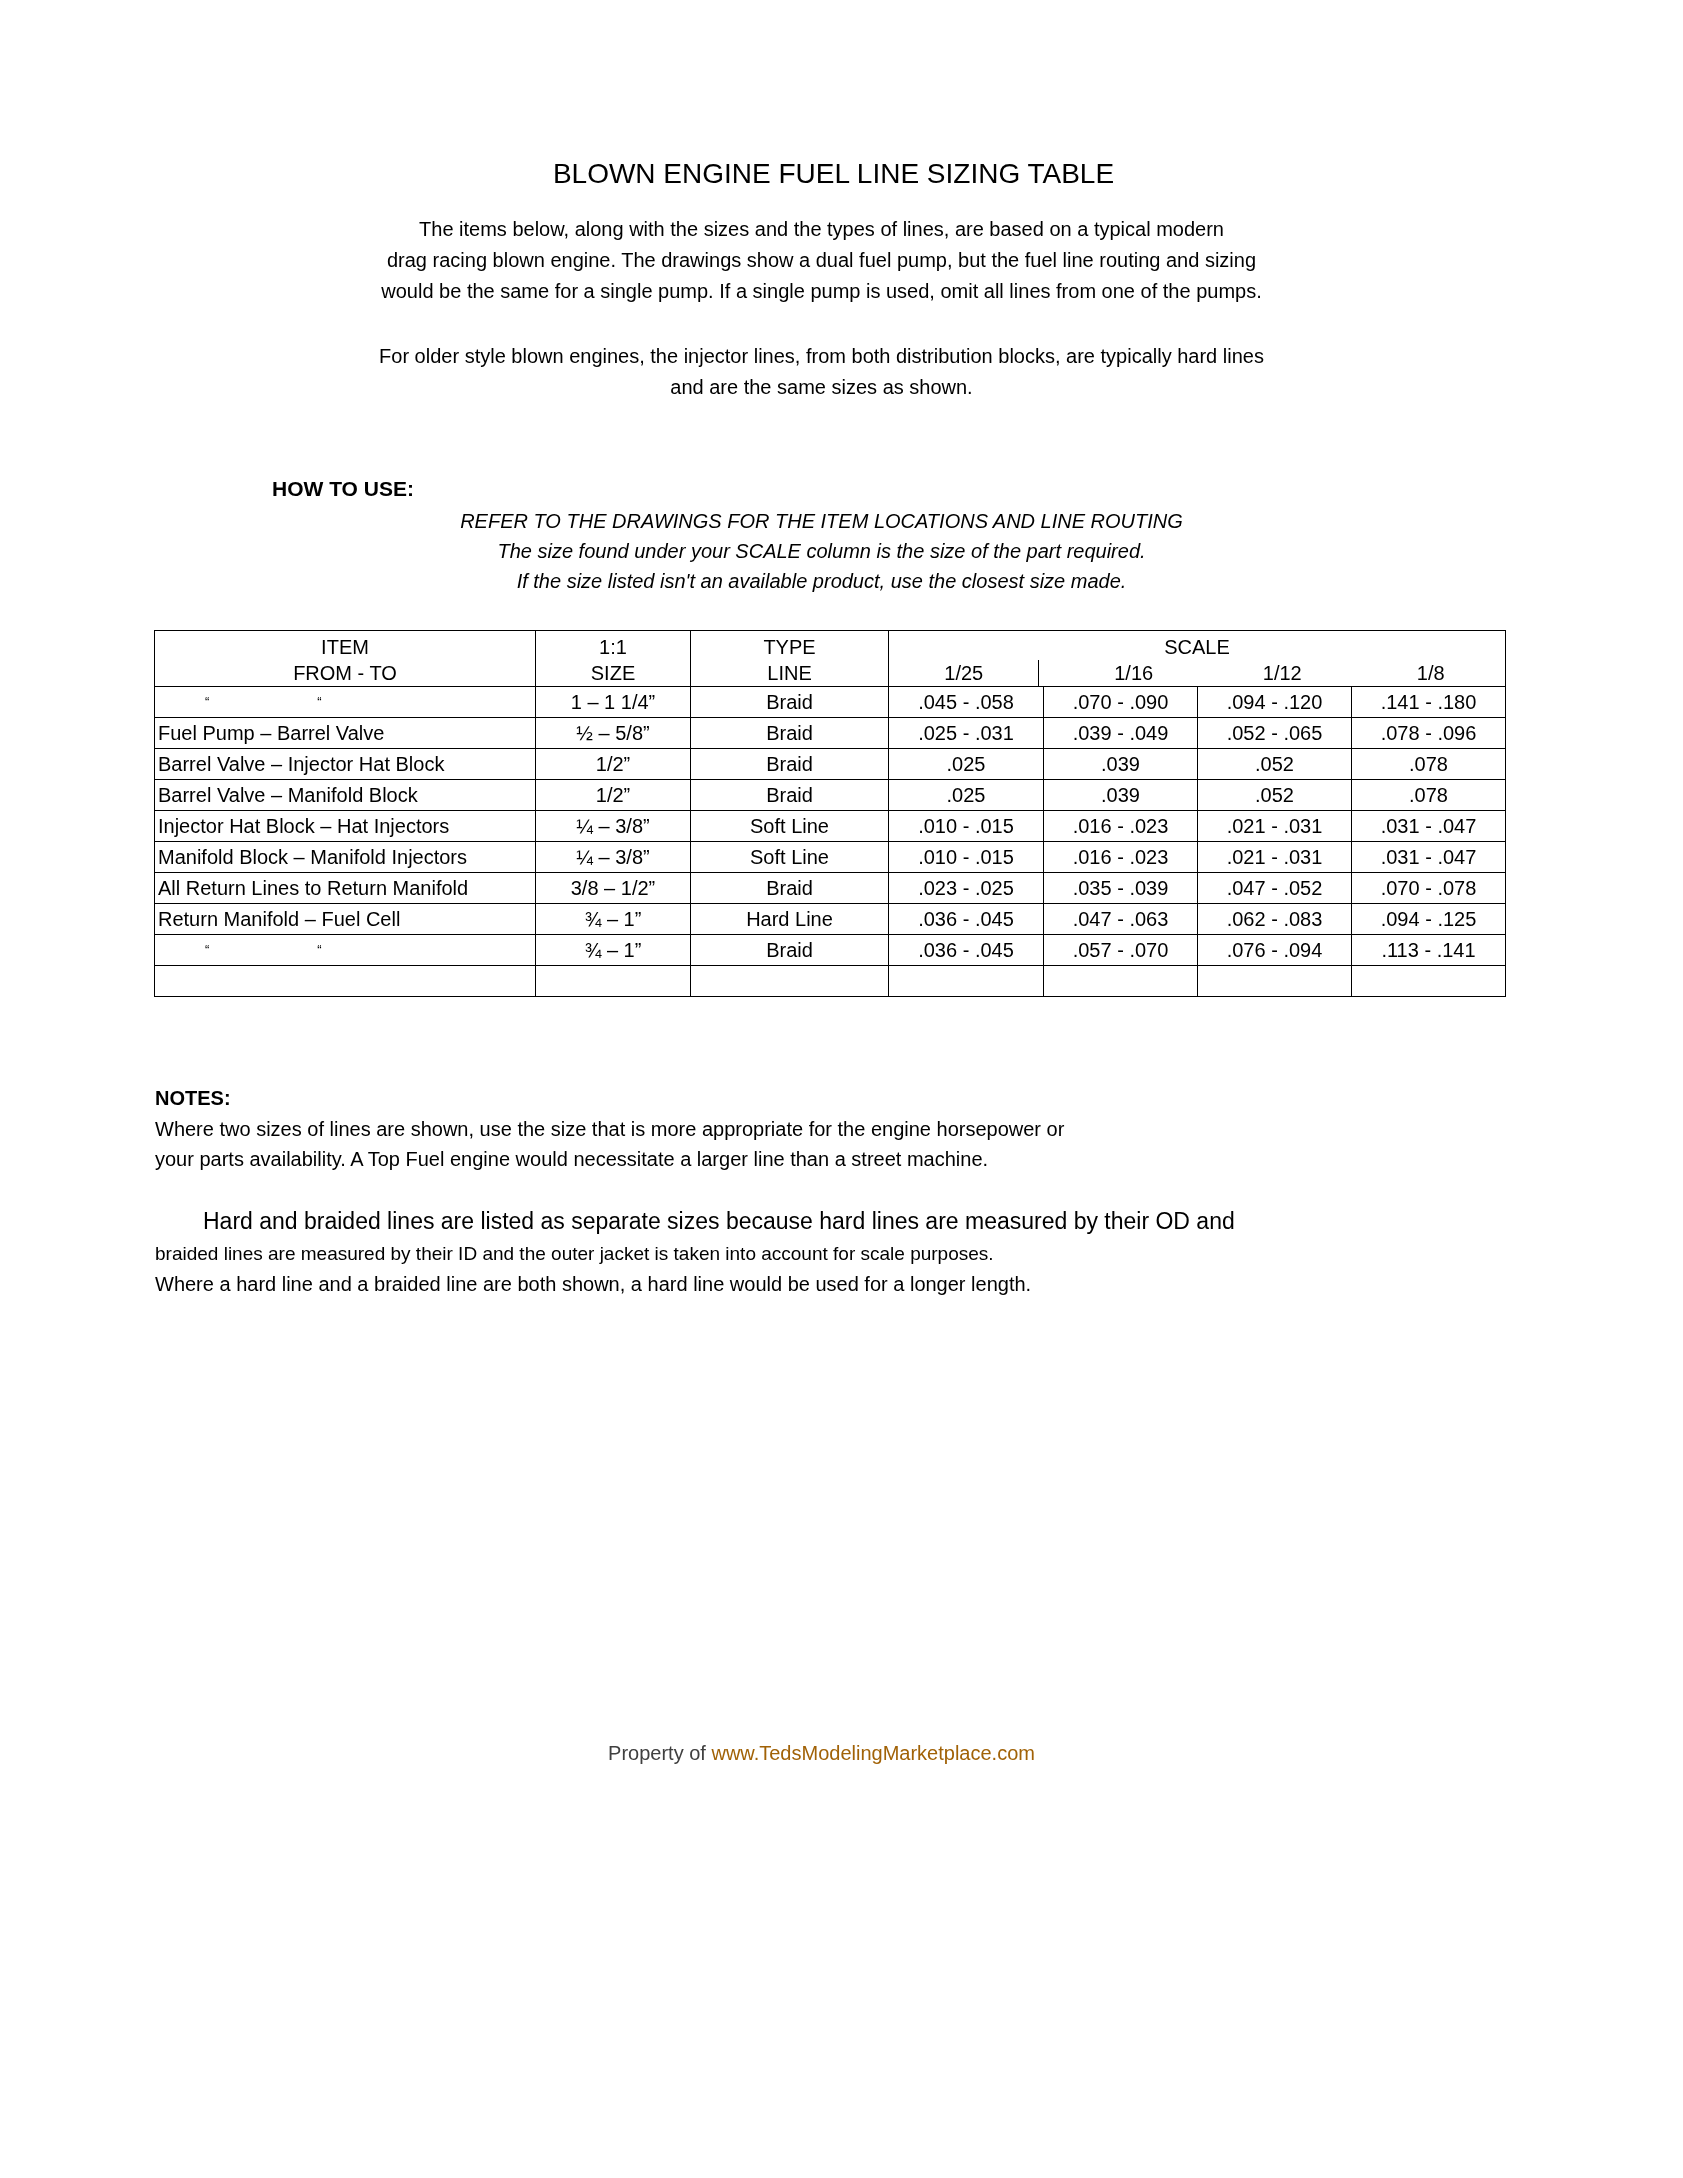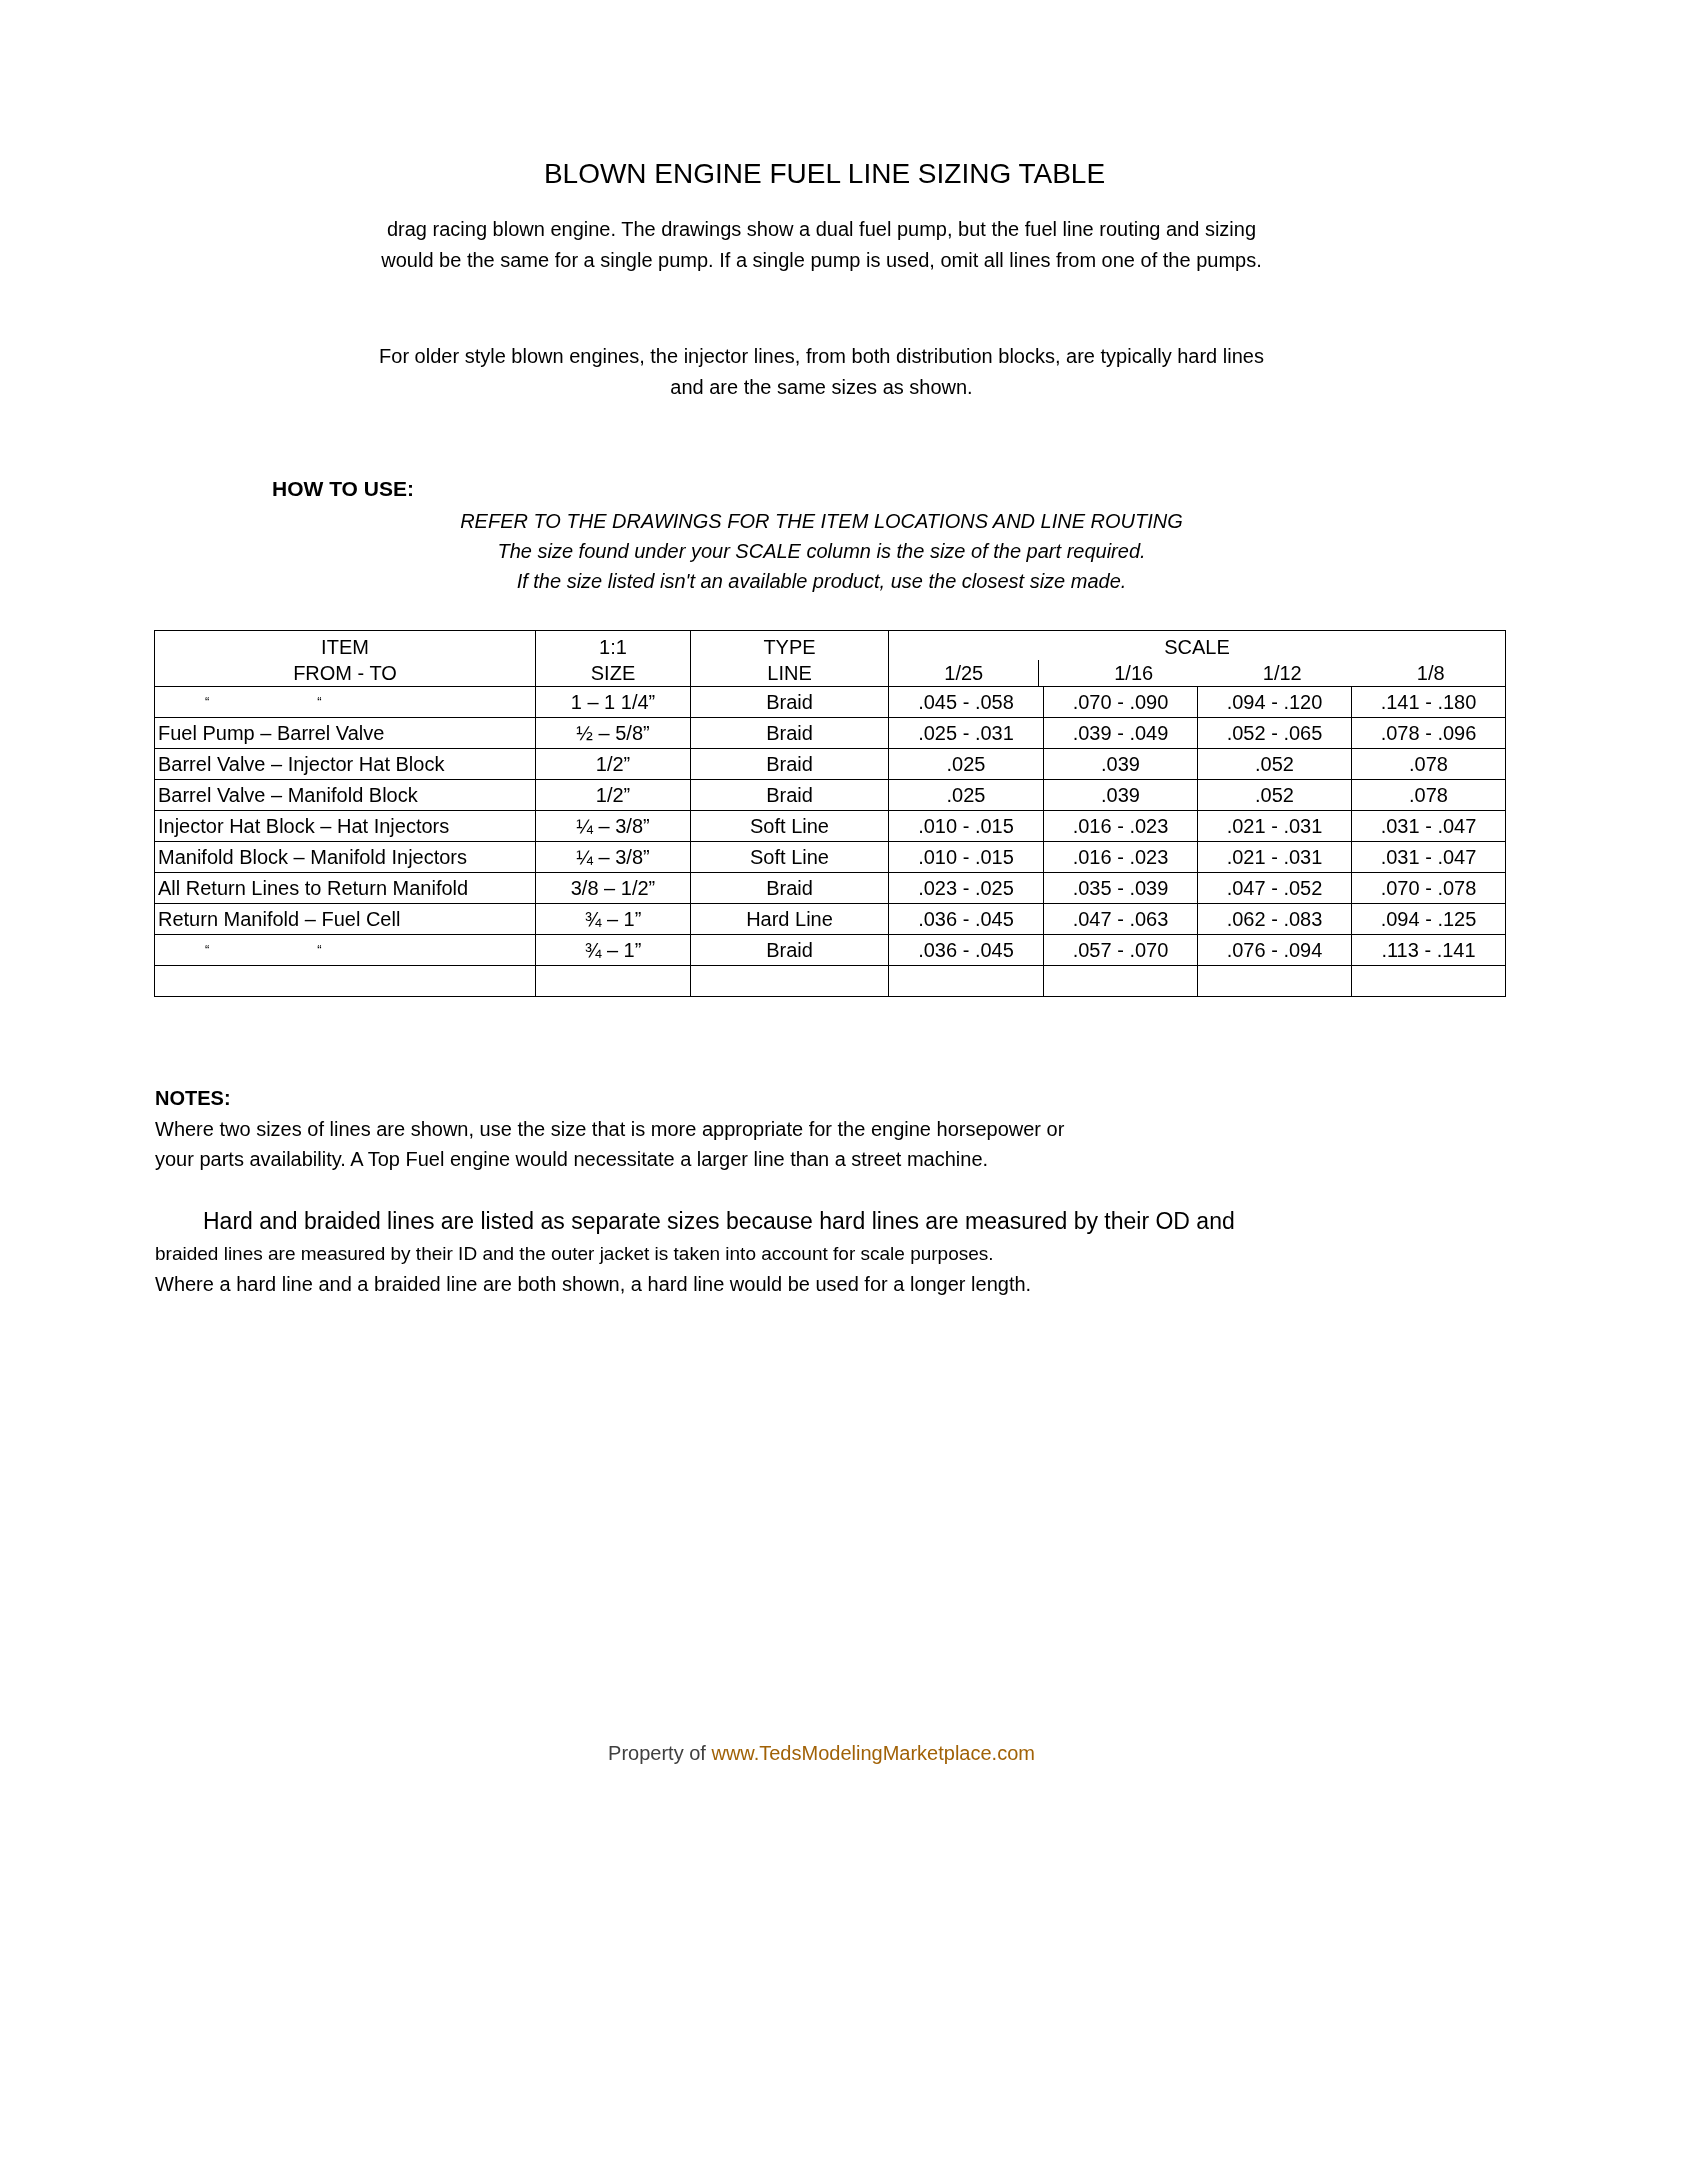--- a/index.html
+++ b/index.html
@@ -1,19 +1,19 @@
 <!DOCTYPE html>
 <html><head>
 <meta charset="utf-8">
 <style>
   html, body { margin: 0; padding: 0; background: #ffffff; }
   body { width: 1683px; height: 2178px; position: relative; overflow: hidden;
          font-family: "Liberation Sans", sans-serif; color: #000; }
   .abs { position: absolute; white-space: nowrap; }
-  .title { left: 3px; width: 1643px; text-align: center; top: 158px; font-size: 28px; }
+  .title { left: 12px; width: 1643px; text-align: center; top: 158px; font-size: 28px; }
   .intro { left: 0; width: 1643px; text-align: center; font-size: 20px; line-height: 31px; }
   .p1 { top: 214px; }
   .p2 { top: 341px; }
   .howto { left: 272px; top: 477px; font-size: 21px; font-weight: bold; }
   .instr { left: 0; width: 1643px; text-align: center; top: 506px; font-size: 20px; font-style: italic; line-height: 30px; }
 
   .tbl { position: absolute; left: 154px; top: 630px; border-collapse: collapse; table-layout: fixed;
          font-size: 20px; }
   .tbl td { border: 1.5px solid #000; padding: 0; height: 30px; text-align: center; line-height: 20px; vertical-align: middle; overflow: hidden; white-space: nowrap; }
   .tbl td.item { text-align: left; padding-left: 3px; }
@@ -40,20 +40,21 @@
   .footer { left: 0; width: 1643px; text-align: center; top: 1742px; font-size: 20px; }
   .footer .lbl { color: #404040; }
   .footer .url { color: #a16207; }
 </style>
 </head>
 <body>
 
 <div class="abs title">BLOWN ENGINE FUEL LINE SIZING TABLE</div>
 
 <div class="abs intro p1">
+  <div>The items below, along with the sizes and the types of lines, are based on a typical modern</div>
   <div>drag racing blown engine.  The drawings show a dual fuel pump, but the fuel line routing and sizing</div>
   <div>would be the same for a single pump.  If a single pump is used, omit all lines from one of the pumps.</div>
 </div>
 <div class="abs intro p2">
   <div>For older style blown engines, the injector lines, from both distribution blocks, are typically hard lines</div>
   <div>and are the same sizes as shown.</div>
 </div>
 
 <div class="abs howto">HOW TO USE:</div>
 <div class="abs instr">

